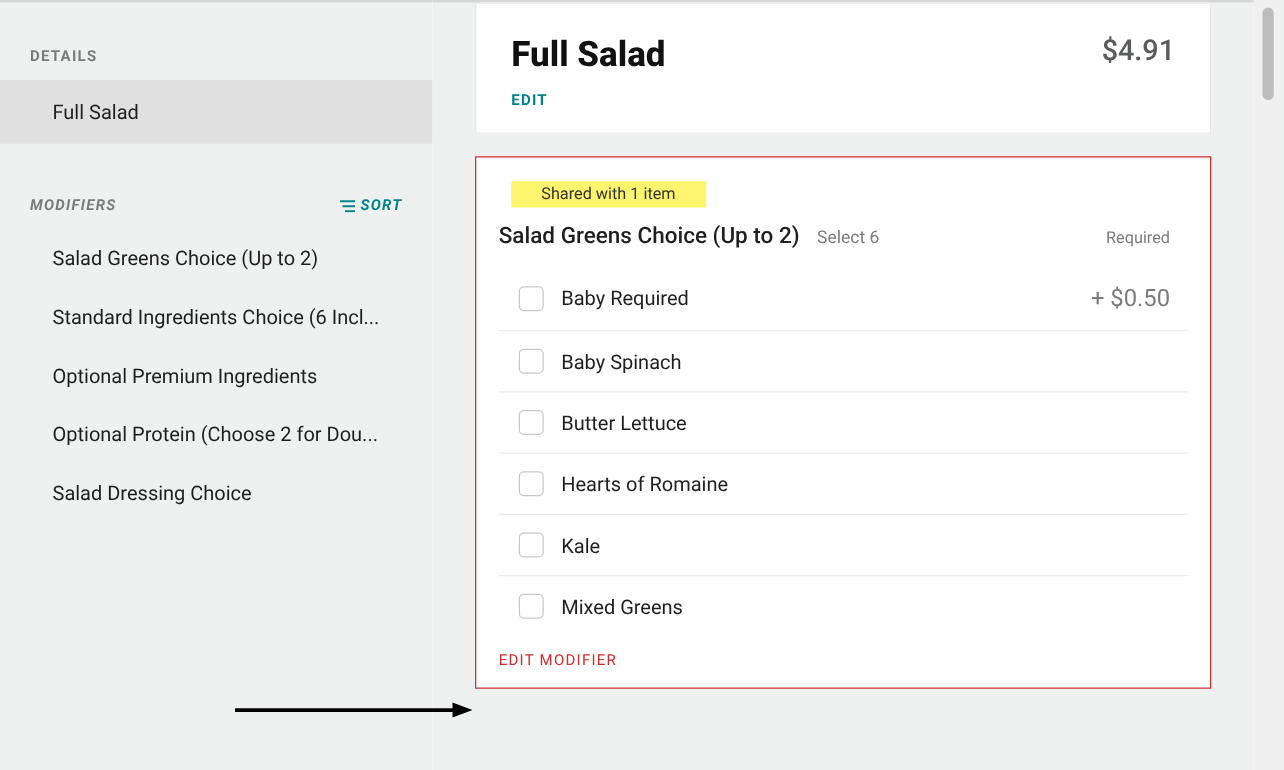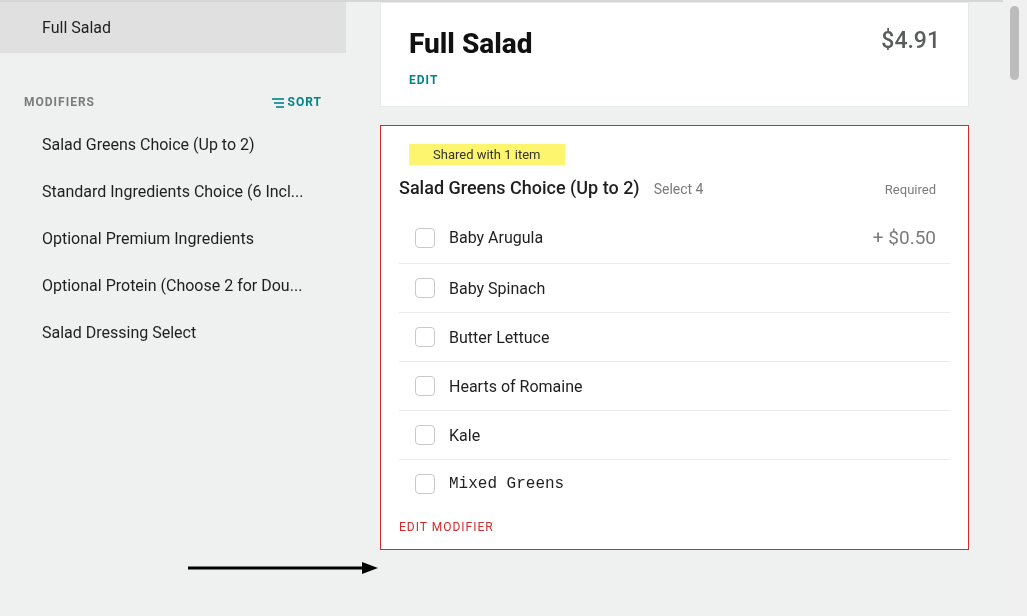--- a/index.html
+++ b/index.html
@@ -41,20 +41,21 @@
       background: #dfe0df;
       padding: 16px 24px 16px 42px;
       font-size: 16px;
       color: #1e1f1e;
     }
     .modifiers-header {
       display: flex;
       justify-content: space-between;
       align-items: center;
       padding: 42px 24px 12px 24px;
+      font-style: italic;
     }
     .modifiers-label {
       font-size: 12px;
       font-weight: 700;
       letter-spacing: 1px;
       color: #7a7c7b;
       text-transform: uppercase;
     }
     .sort-button {
       display: flex;
@@ -165,21 +166,20 @@
       padding: 0 18px;
     }
     .option-row {
       display: flex;
       align-items: center;
       padding: 14px 14px 14px 16px;
       border-bottom: 1px solid #ececec;
     }
     .option-row:last-child {
       border-bottom: none;
-      font-family: Liberation Mono, monospace;
     }
     .checkbox {
       width: 20px;
       height: 20px;
       border: 1.5px solid #c8c9c8;
       border-radius: 4px;
       margin-right: 14px;
       cursor: pointer;
       flex-shrink: 0;
     }
@@ -222,20 +222,21 @@
       height: 14px;
       pointer-events: none;
     }
   </style>
 </head>
 <body>
 
 <div class="container">
 
   <div class="sidebar">
+    <div class="section-header">DETAILS</div>
     <div class="details-item">Full Salad</div>
 
     <div class="modifiers-header">
       <span class="modifiers-label">MODIFIERS</span>
       <span class="sort-button">
         <span class="sort-icon">
           <svg viewBox="0 0 12 10" width="12" height="10">
             <line x1="0" y1="1" x2="12" y2="1" stroke="#00838a" stroke-width="1.6"></line>
             <line x1="2" y1="5" x2="12" y2="5" stroke="#00838a" stroke-width="1.6"></line>
             <line x1="4" y1="9" x2="12" y2="9" stroke="#00838a" stroke-width="1.6"></line>
@@ -243,47 +244,47 @@
         </span>
         <span>SORT</span>
       </span>
     </div>
 
     <div>
       <div class="modifier-item">Salad Greens Choice (Up to 2)</div>
       <div class="modifier-item">Standard Ingredients Choice (6 Incl...</div>
       <div class="modifier-item">Optional Premium Ingredients</div>
       <div class="modifier-item">Optional Protein (Choose 2 for Dou...</div>
-      <div class="modifier-item">Salad Dressing Select</div>
+      <div class="modifier-item">Salad Dressing Choice</div>
     </div>
   </div>
 
   <div class="main">
     <div class="item-card">
       <div class="item-header">
         <div class="item-title">Full Salad</div>
         <div class="item-price">$4.91</div>
       </div>
       <div class="edit-link">EDIT</div>
     </div>
 
     <div class="modifier-card">
       <span class="shared-badge">Shared with 1 item</span>
       <div class="modifier-title-row">
         <div class="modifier-title-left">
           <span class="modifier-title">Salad Greens Choice (Up to 2)</span>
-          <span class="modifier-select">Select 4</span>
+          <span class="modifier-select">Select 6</span>
         </div>
         <span class="modifier-required">Required</span>
       </div>
 
       <div class="options-list">
         <div class="option-row">
           <div class="checkbox"></div>
-          <span class="option-label">Baby Arugula</span>
+          <span class="option-label">Baby Required</span>
           <span class="option-price">+ $0.50</span>
         </div>
         <div class="option-row">
           <div class="checkbox"></div>
           <span class="option-label">Baby Spinach</span>
           <span class="option-price"></span>
         </div>
         <div class="option-row">
           <div class="checkbox"></div>
           <span class="option-label">Butter Lettuce</span>

